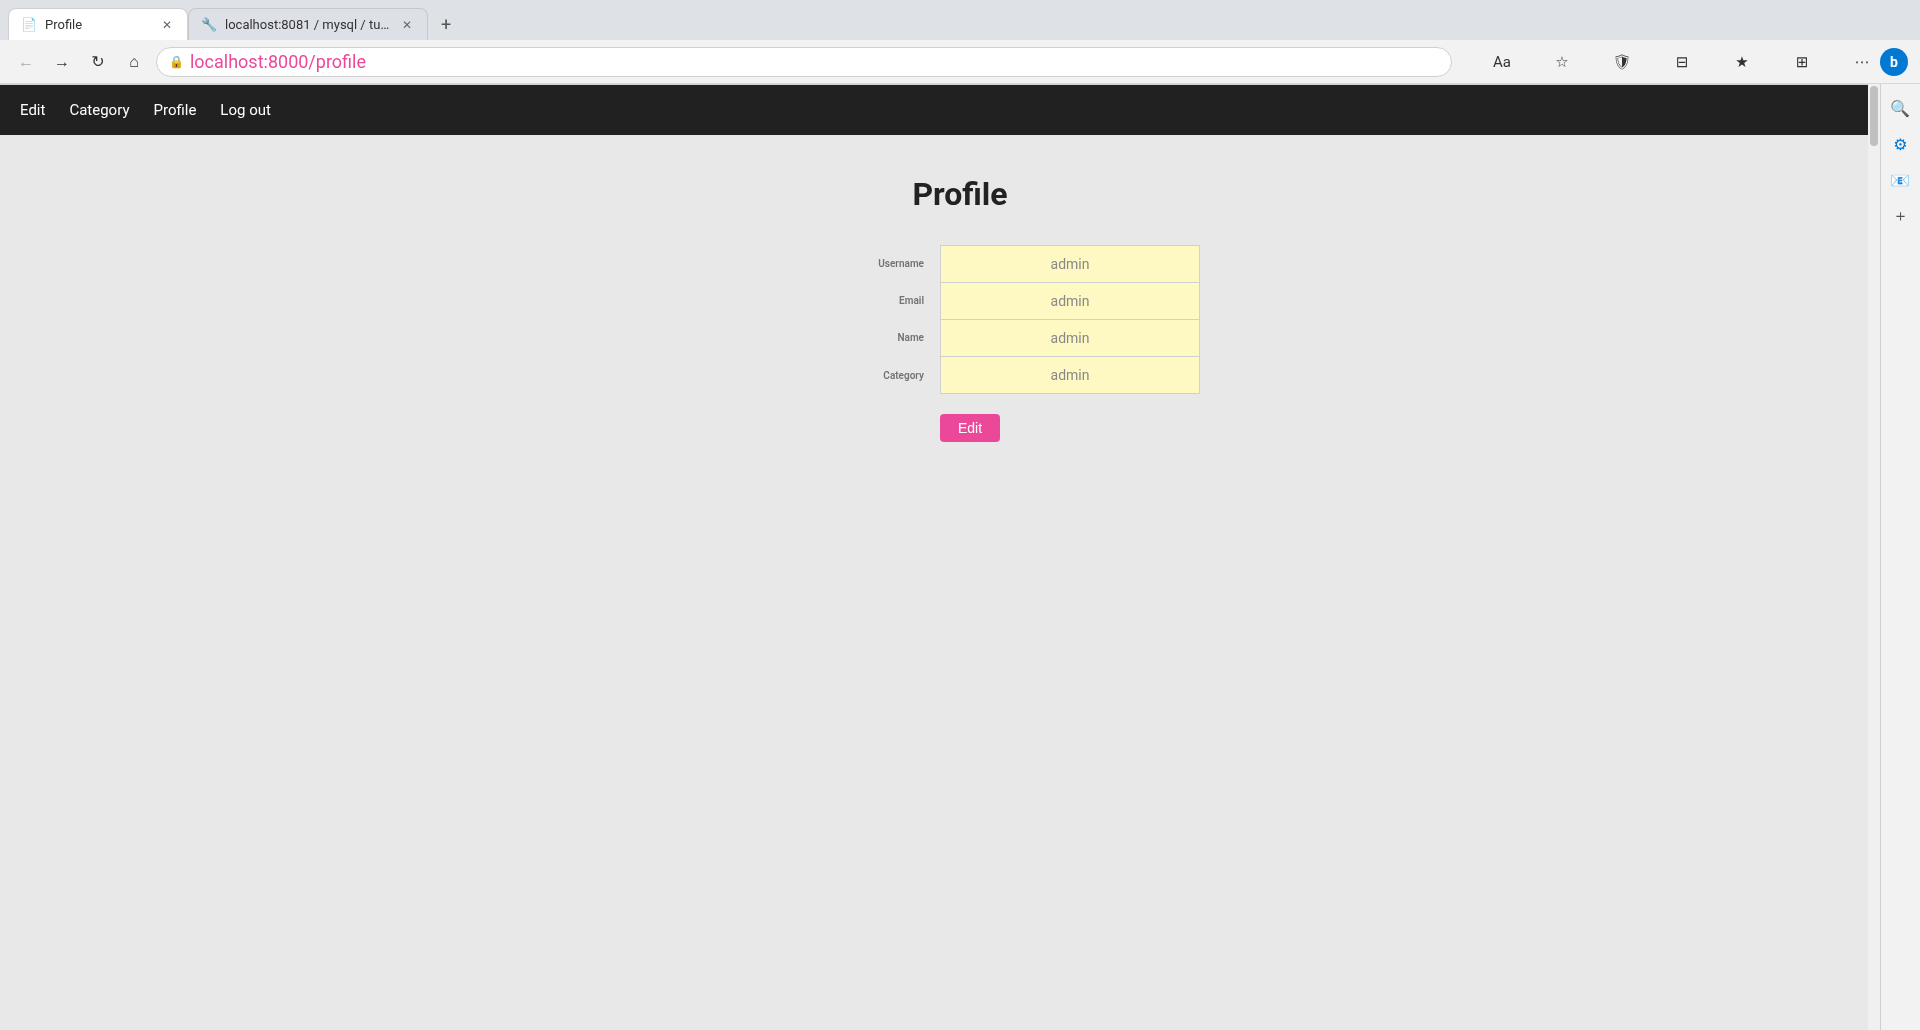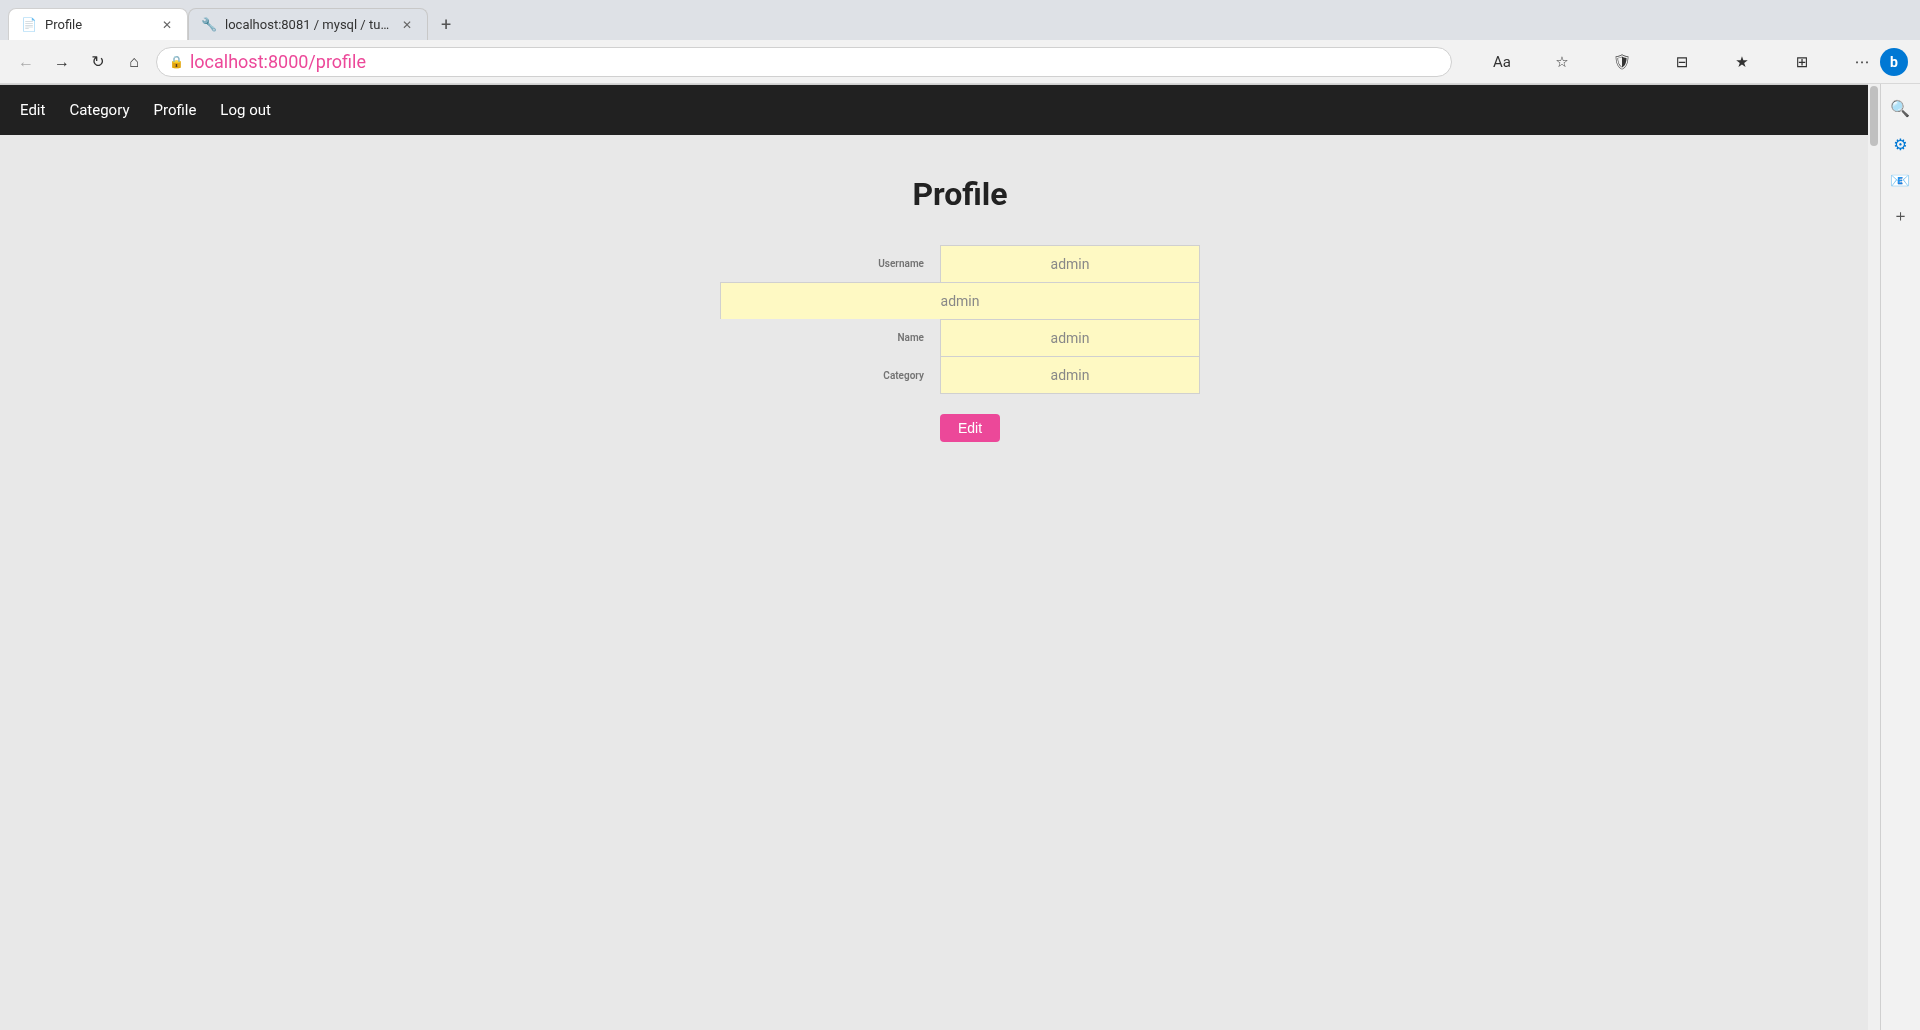--- a/index.html
+++ b/index.html
@@ -382,20 +382,21 @@
 
   <div class="page-content">
     <h1 class="page-title">Profile</h1>
 
     <div class="profile-table">
       <div class="profile-row">
         <div class="profile-label">Username</div>
         <div class="profile-value">admin</div>
       </div>
       <div class="profile-row">
+        <div class="profile-label">Email</div>
         <div class="profile-value">admin</div>
       </div>
       <div class="profile-row">
         <div class="profile-label">Name</div>
         <div class="profile-value">admin</div>
       </div>
       <div class="profile-row">
         <div class="profile-label">Category</div>
         <div class="profile-value">admin</div>
       </div>

